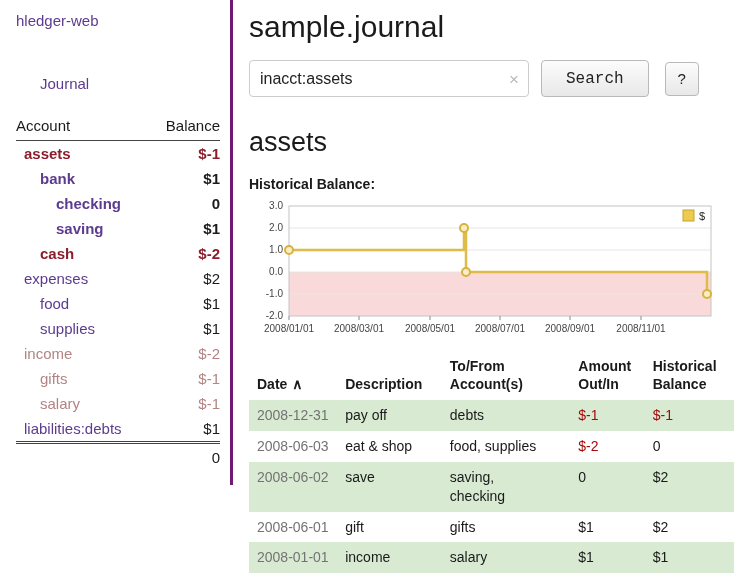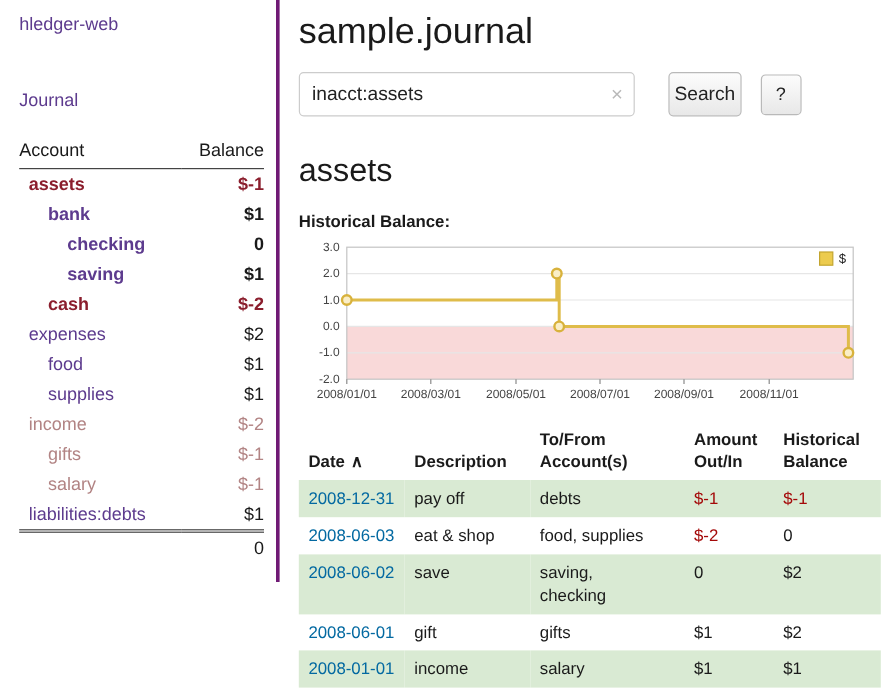--- a/index.html
+++ b/index.html
@@ -11,21 +11,21 @@
   }
   .layout { display:flex; align-items:flex-start; }
 
   
   .sidebar {
     flex:0 0 233px; width:233px;
     border-right:3px solid #701a75;
     padding:10px 10px 14px 16px;
   }
   .app-title { font-size:15px; margin:2px 0 46px 0; }
-  .journal-link { font-size:15px; margin-bottom:22px; }
+  .journal-link { font-size:15px; margin-bottom:22px;margin-left:24px; }
   .sidebar a { color:#5d3b8e; text-decoration:none; cursor:pointer; }
   table.accounts { width:100%; border-collapse:collapse; font-size:15px; }
   table.accounts th {
     font-weight:normal; padding:3px 0 6px 0;
     border-bottom:1px solid #444;
   }
   th.account-h { text-align:left; padding-left:2px; }
   th.balance-h { text-align:right; }
   table.accounts td { padding:4px 0; }
   .lvl1 { padding-left:8px !important; }
@@ -47,22 +47,22 @@
   input.search-input {
     width:280px; height:37px; padding:0 30px 0 10px;
     font-size:16px; color:#222; font-family:inherit;
     border:1px solid #ccc; border-radius:4px; outline:none;
   }
   .clear-icon {
     position:absolute; right:10px; top:50%; transform:translateY(-50%);
     color:#b9b9b9; font-size:17px; line-height:1; cursor:pointer;
   }
   .search-button {
-    margin-left:28px; height:37px; padding:0 4px;
-    font-size:16px; color:#222; font-family:Liberation Sans, sans-serif;
+    margin-left:12px; height:37px; padding:0 24px;
+    font-size:16px; color:#222; font-family:Liberation Mono, monospace;
     border:1px solid #b9b9b9; border-radius:4px;
     background:linear-gradient(#fcfcfc,#e8e8e8); cursor:pointer;
   }
   .help-button {
     margin-left:16px; height:34px; min-width:34px; padding:0 10px;
     font-size:15px; color:#222; font-family:inherit;
     border:1px solid #b9b9b9; border-radius:4px;
     background:linear-gradient(#fcfcfc,#e8e8e8); cursor:pointer;
   }
   h2.account-heading { font-size:27px; font-weight:400; margin:0 0 18px 0; }
@@ -73,21 +73,21 @@
 
   
   table.register { border-collapse:collapse; margin-top:12px; font-size:14px; }
   table.register th {
     font-weight:bold; text-align:left; vertical-align:bottom;
     padding:4px 8px 7px 8px; white-space:pre-line; line-height:1.25;
   }
   table.register td { padding:6px 8px; vertical-align:top; white-space:pre-line; line-height:1.35; }
   table.register th.num, table.register td.num { text-align:left; }
   table.register tr.shaded td { background:#d9ead3; }
-  a.date-link { color:#0369a1; text-decoration:none; cursor:pointer; }
+  a.date-link { color:#737373; text-decoration:none; cursor:pointer; }
   .neg { color:#a40909; }
   .sort-icon { font-weight:bold; margin-left:5px; font-size:14px; }
 </style>
 </head>
 <body>
 
 <div class="layout">
 
   <div class="sidebar">
     <div class="app-title">

